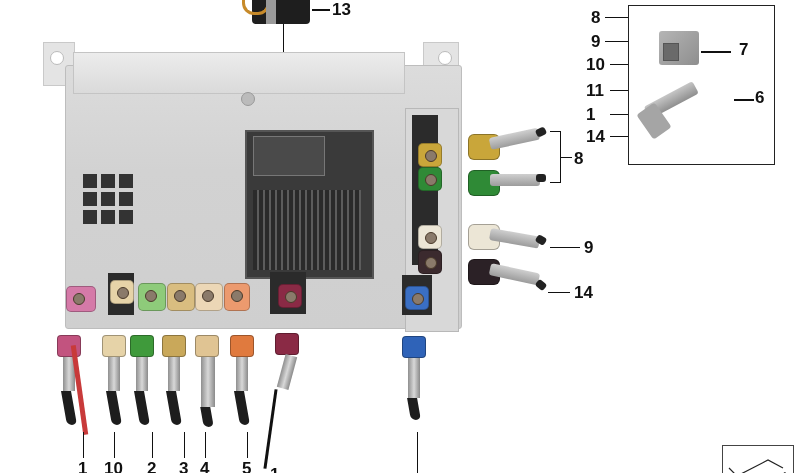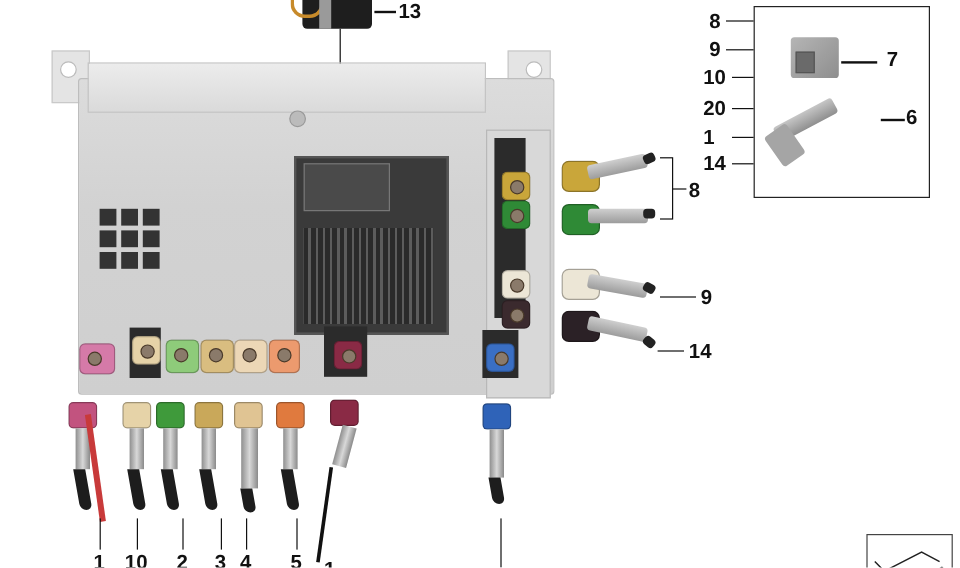--- a/index.html
+++ b/index.html
@@ -119,21 +119,21 @@
   <div class="line" style="left:105px;top:93px;width:20px;height:2px;"></div>
   <span class="callout" style="left:126px;top:83px;">6</span>
 </div>
 
 <span class="callout" style="left:591px;top:9px;">8</span>
 <div class="line" style="left:605px;top:17px;width:23px;height:1px;"></div>
 <span class="callout" style="left:591px;top:33px;">9</span>
 <div class="line" style="left:605px;top:41px;width:23px;height:1px;"></div>
 <span class="callout" style="left:586px;top:56px;">10</span>
 <div class="line" style="left:610px;top:64px;width:18px;height:1px;"></div>
-<span class="callout" style="left:586px;top:82px;">20</span>
+<span class="callout" style="left:586px;top:82px;">11</span>
 <div class="line" style="left:610px;top:90px;width:18px;height:1px;"></div>
 <span class="callout" style="left:586px;top:106px;">1</span>
 <div class="line" style="left:610px;top:114px;width:18px;height:1px;"></div>
 <span class="callout" style="left:586px;top:128px;">14</span>
 <div class="line" style="left:610px;top:136px;width:18px;height:1px;"></div>
 
 <div class="plug" style="left:468px;top:130px;">
   <div class="phead" style="background:#c9a63a;"></div>
     <div class="pbody"></div>
     <div class="ptip"></div>

